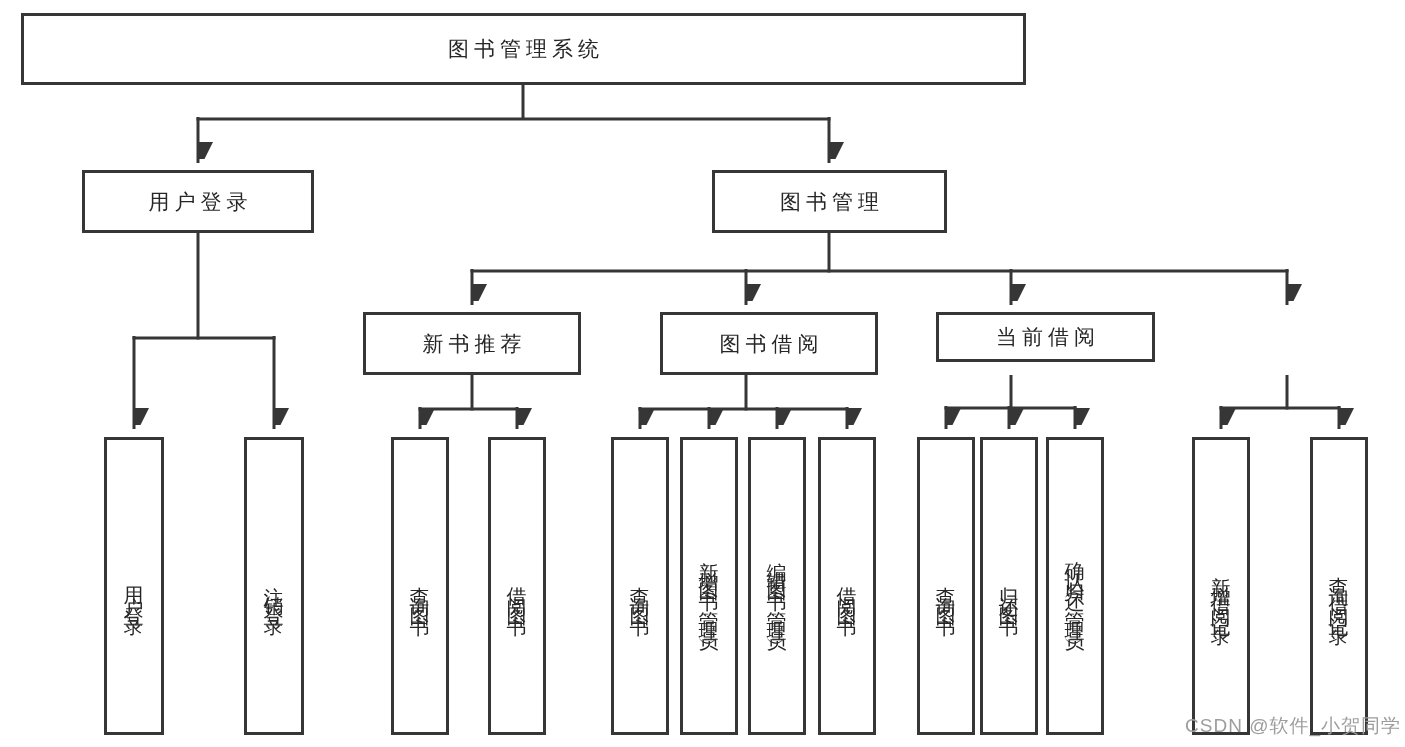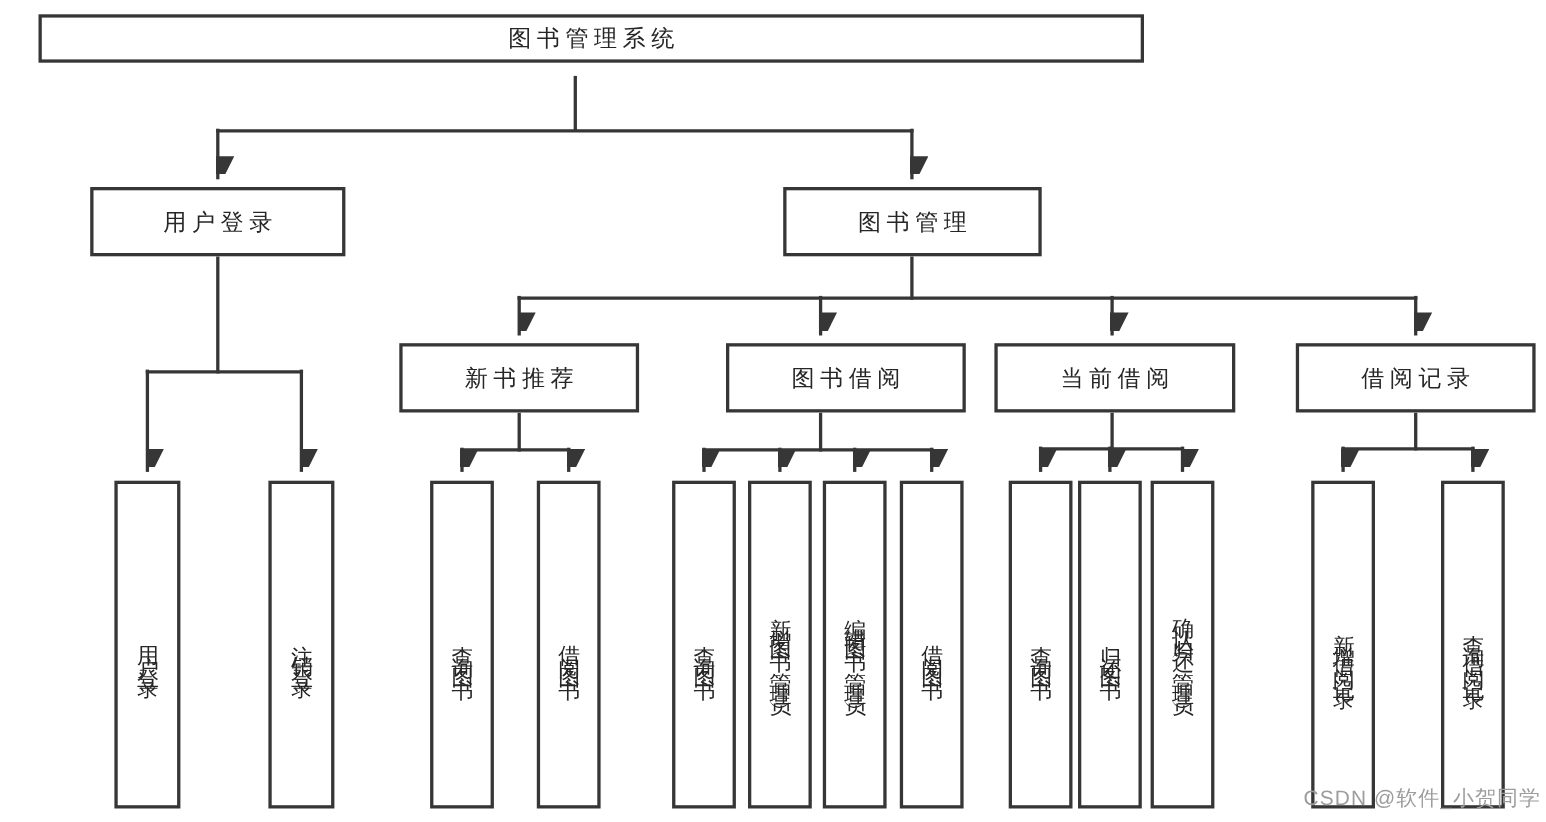--- a/index.html
+++ b/index.html
@@ -56,26 +56,26 @@
   .watermark {
     position: absolute;
     right: 4px;
     top: 713px;
     font-size: 19px;
     letter-spacing: 1px;
     color: var(--watermark, #9d9d9d);
     white-space: nowrap;
   }
   
-  #root        { left: 35px;   top: 13px;  width: 1005px; height: 44px; }
+  #root        { left: 21px;   top: 13px;  width: 1005px; height: 72px; }
   #l1-login    { left: 82px;   top: 170px; width: 232px;  height: 63px; }
   #l1-mgmt     { left: 712px;  top: 170px; width: 235px;  height: 63px; }
   #l2-newbook  { left: 363px;  top: 312px; width: 218px;  height: 63px; }
   #l2-borrow   { left: 637px;  top: 312px; width: 218px;  height: 63px; margin-left: 23px; }
-  #l2-current  { left: 904px;  top: 312px; width: 219px;  height: 63px; }
+  #l2-current  { left: 936px;  top: 312px; width: 219px;  height: 50px; }
   #l2-records  { left: 1178px; top: 312px; width: 218px;  height: 63px; }
   .leaf        { top: 437px; height: 298px; width: 58px; }
   #lf-login    { left: 104px; width: 60px; }
   #lf-logout   { left: 244px; width: 60px; }
   #lf-query1   { left: 391px; }
   #lf-borrow1  { left: 488px; }
   #lf-query2   { left: 611px; }
   #lf-add      { left: 680px; }
   #lf-edit     { left: 748px; }
   #lf-borrow2  { left: 818px; }
@@ -158,23 +158,20 @@
 
   <div id="l1-mgmt" class="box hbox">
     <span class="lbl">图书管理</span>
   </div>
   <div id="l2-borrow" class="box hbox">
     <span class="lbl">图书借阅</span>
   </div>
   <div id="l2-current" class="box hbox">
     <span class="lbl">当前借阅</span>
   </div>
-  <div id="l2-records" class="box hbox">
-    <span class="lbl">借阅记录</span>
-  </div>
 
   <div id="lf-login" class="box vbox leaf">
     <span class="lbl">用户登录</span>
   </div>
   <div id="lf-logout" class="box vbox leaf">
     <span class="lbl">注销登录</span>
   </div>
 
   <div id="lf-query1" class="box vbox leaf">
     <span class="lbl">查询图书</span>

